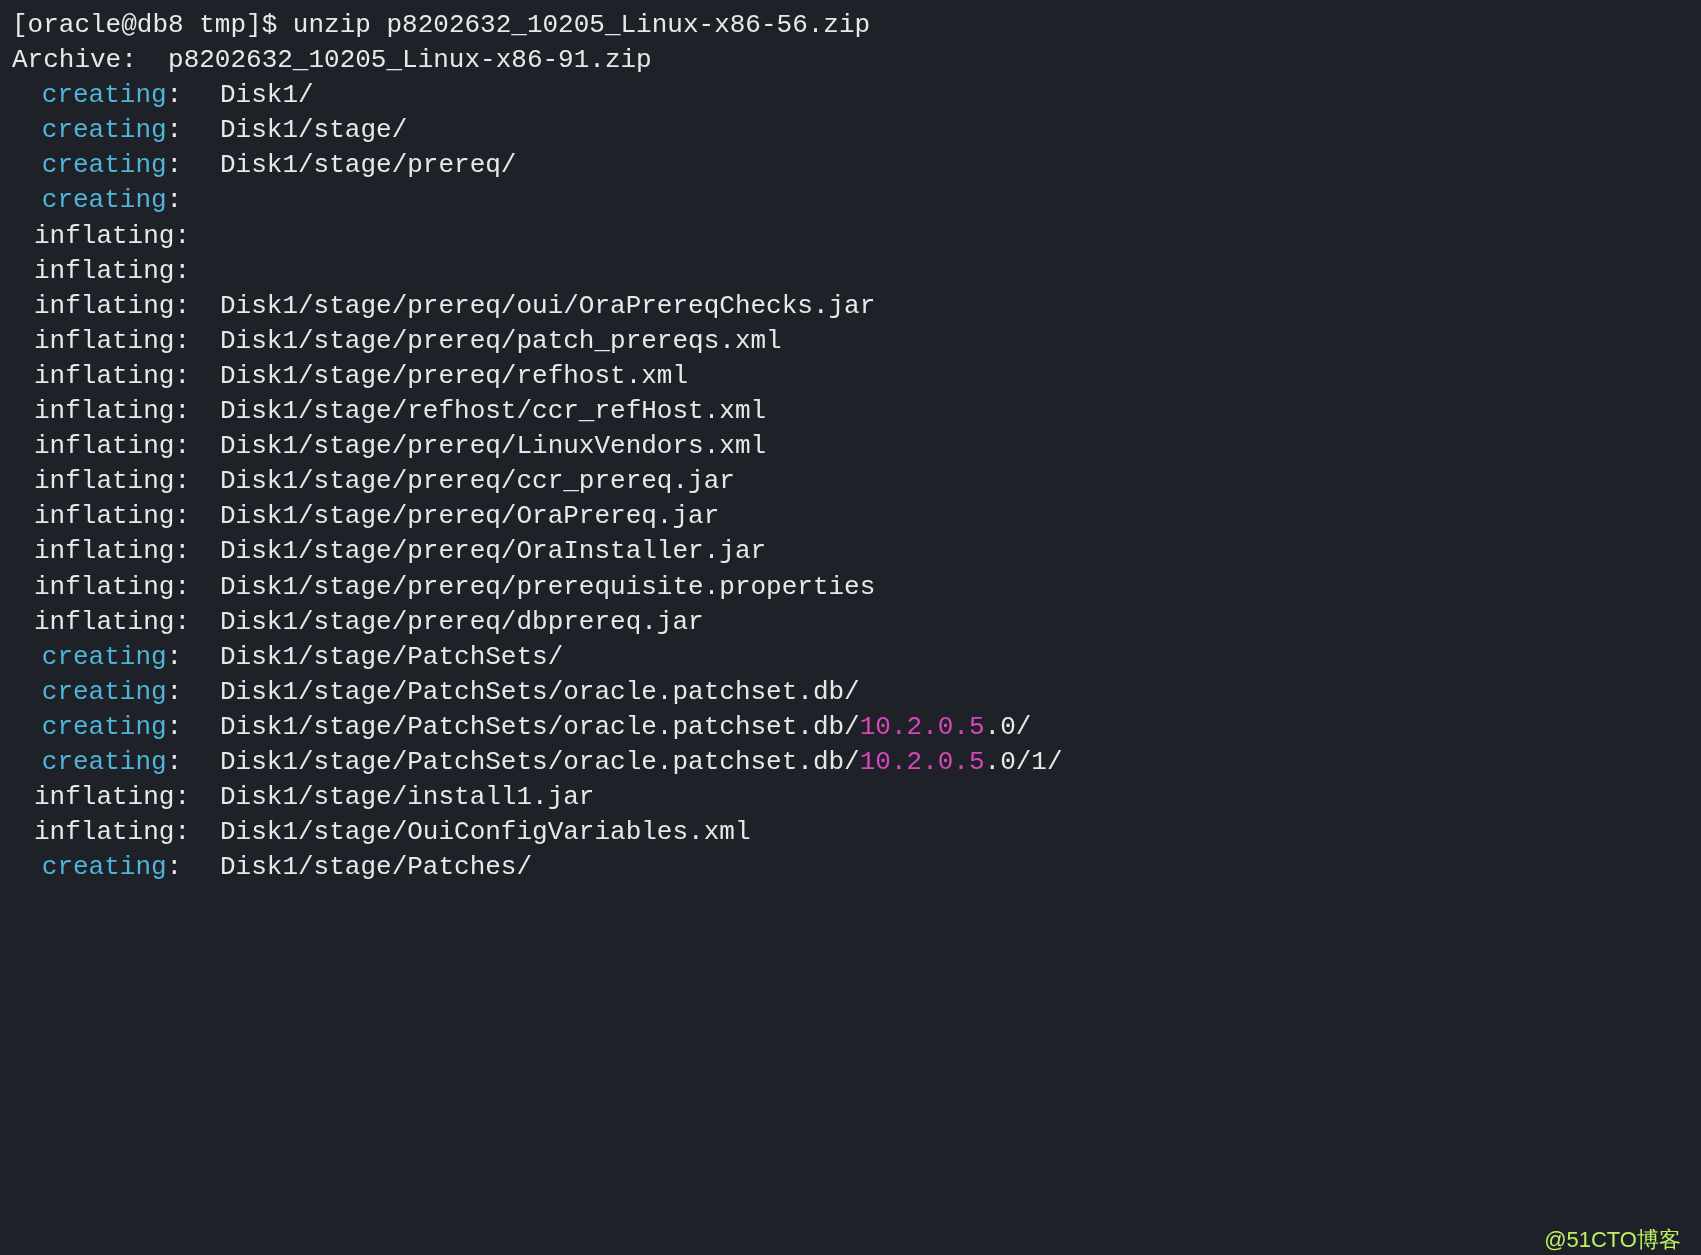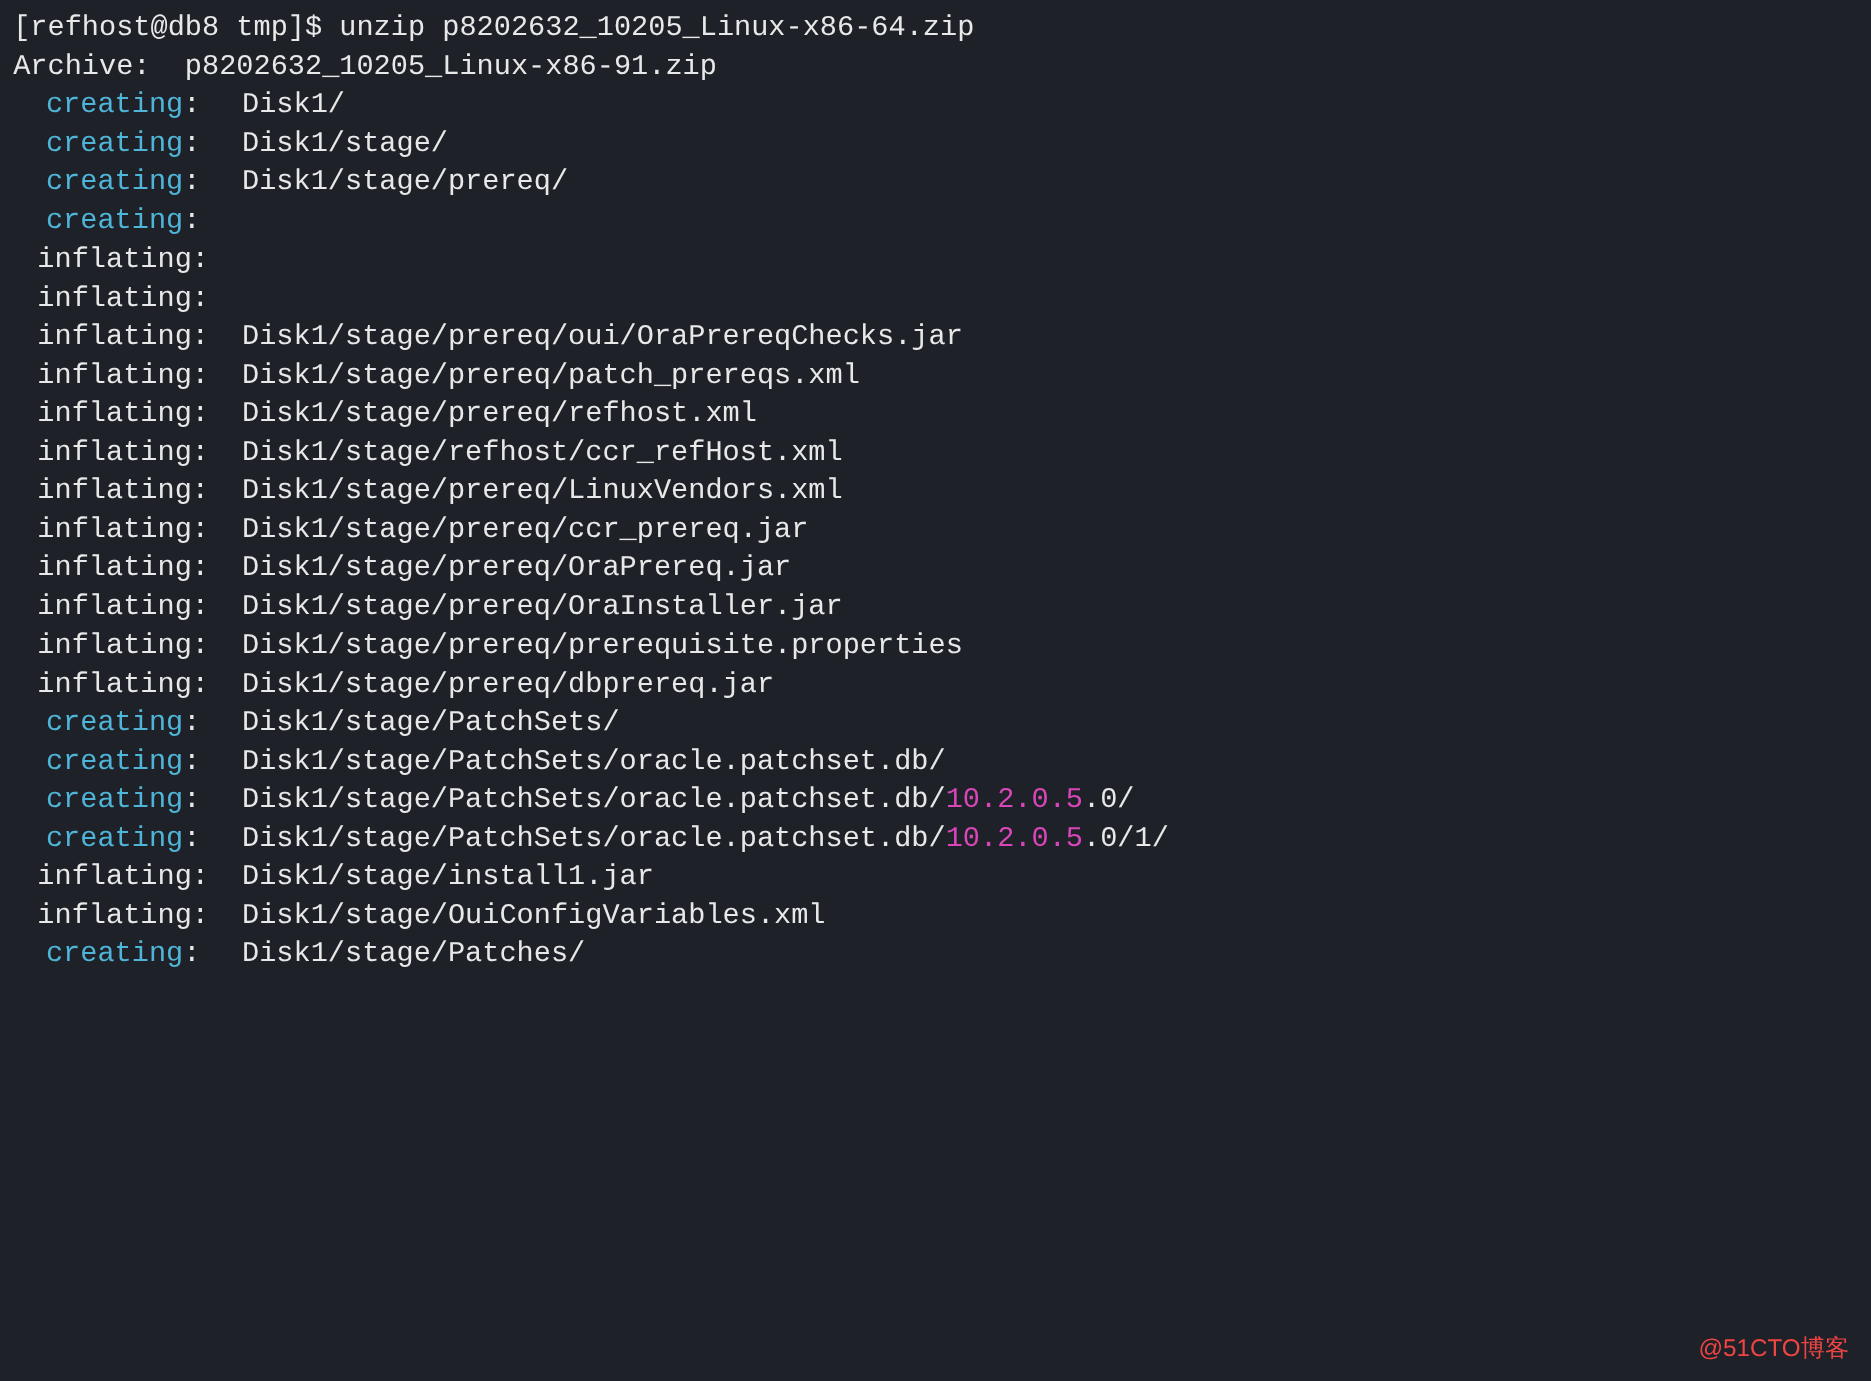--- a/index.html
+++ b/index.html
@@ -51,32 +51,32 @@
       display: inline-block;
       text-align: center;
       width: 200px;
     }
     .path-col {
       display: inline-block;
       margin-left: 8px;
     }
     .watermark {
       position: absolute;
-      bottom: 14px;
+      bottom: 0;
       right: 20px;
-      color: #ef4444;
+      color: #bef264;
       font-size: 22px;
       font-family: Arial, sans-serif;
     }
   </style>
 </head>
 <body>
 
 <div class="terminal-line">
-  <span class="prompt">[refhost@db8 tmp]$ </span><span class="command">unzip p8202632_10205_Linux-x86-64.zip</span>
+  <span class="prompt">[oracle@db8 tmp]$ </span><span class="command">unzip p8202632_10205_Linux-x86-56.zip</span>
 </div>
 
 <div class="terminal-line">
   <span class="archive-label">Archive:  p8202632_10205_Linux-x86-91.zip</span>
 </div>
 
 <div id="output-lines">
     <div class="terminal-line"><span class="action-col"><span class="creating">creating</span><span class="colon">:</span></span><span class="path-col"><span class="path">Disk1/</span></span></div>
     <div class="terminal-line"><span class="action-col"><span class="creating">creating</span><span class="colon">:</span></span><span class="path-col"><span class="path">Disk1/stage/</span></span></div>
     <div class="terminal-line"><span class="action-col"><span class="creating">creating</span><span class="colon">:</span></span><span class="path-col"><span class="path">Disk1/stage/prereq/</span></span></div>

